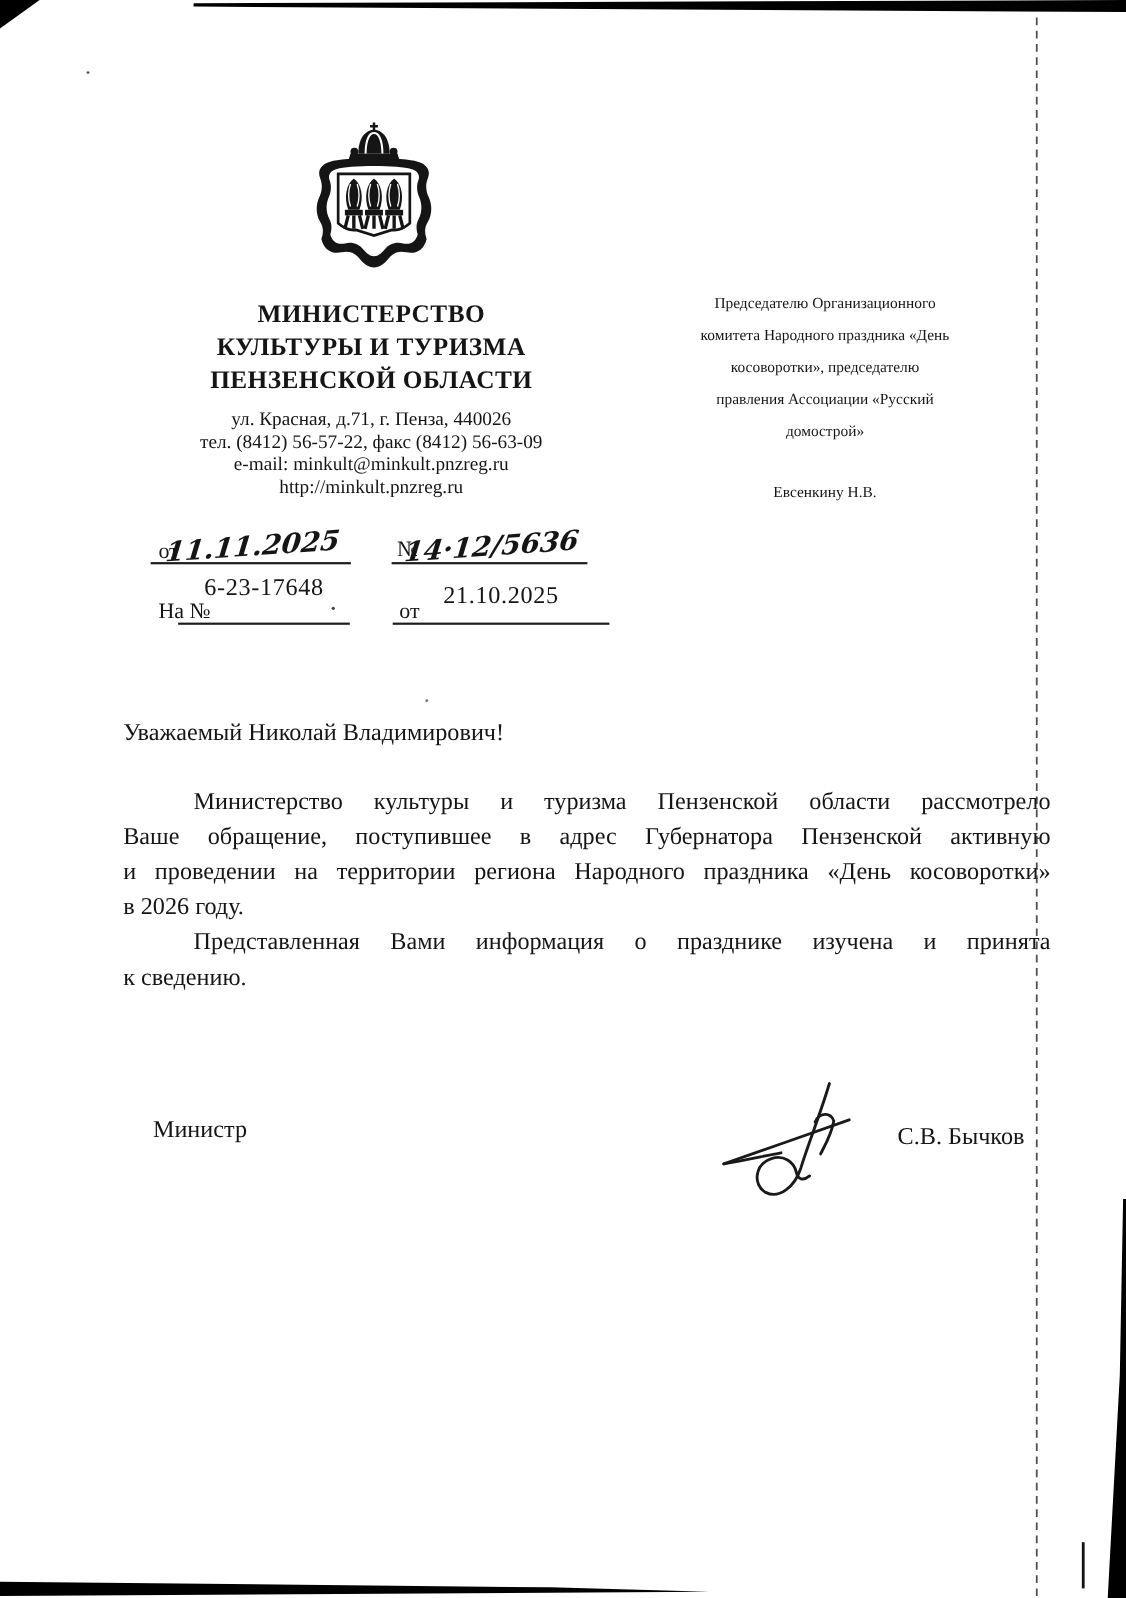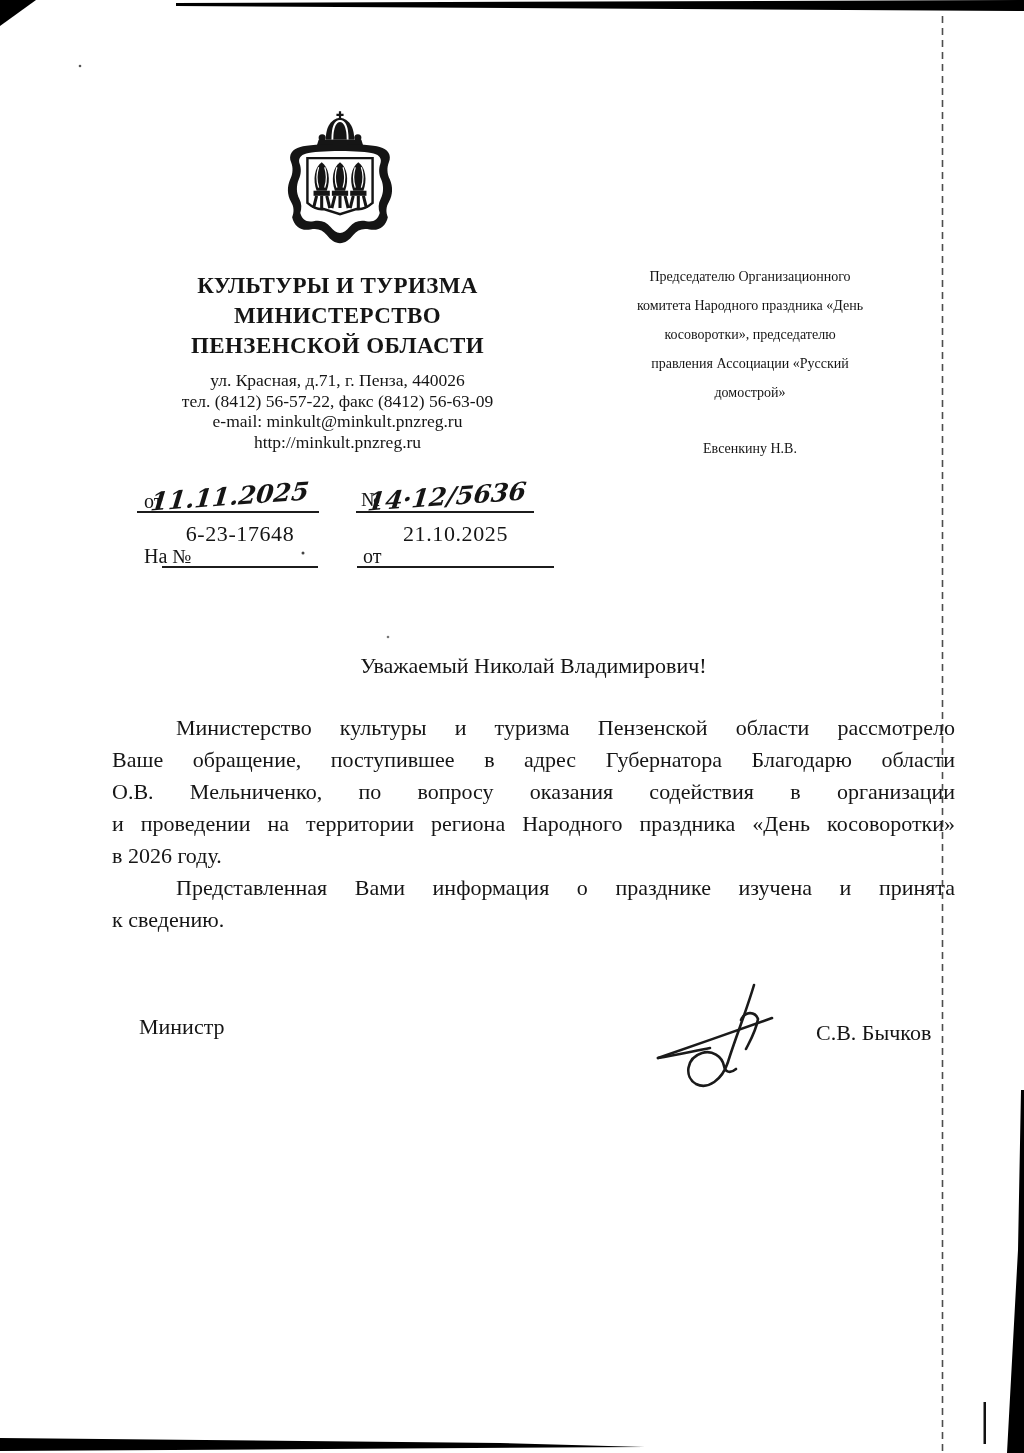--- a/index.html
+++ b/index.html
@@ -40,21 +40,21 @@
     font-family:"DejaVu Serif", serif;
     font-style:italic;font-weight:bold;font-size:25px;line-height:1;
     transform:skewX(-10deg) rotate(-4deg);
     transform-origin:center bottom;
     white-space:nowrap;padding-bottom:2px;
   }
   .typed{font-size:22px;line-height:1;letter-spacing:0.6px;padding-bottom:21px;white-space:nowrap;}
   
   .salutation{
     position:absolute;left:112px;top:653px;width:843px;
-    text-align:center;font-size:22px;
+    font-size:22px;
   }
   .body-text{
     position:absolute;left:112px;top:712px;width:843px;
     font-size:22px;line-height:32px;
   }
   .body-text .ln{height:32px;white-space:nowrap;}
   .body-text .jl{text-align:justify;text-align-last:justify;white-space:normal;}
   .body-text .ind{padding-left:64px;}
   .body-text .jl.ind{padding-left:0;text-indent:64px;}
   
@@ -93,22 +93,22 @@
       <path d="M50,84 L47,96 M55,84 V96 M60,84 L63,96" fill="none" stroke-width="3"></path>
       <path stroke="none" d="M73,51 C66,56 64,68 68,79 H78 C82,68 80,56 73,51 Z"></path>
       <rect x="65" y="79" width="16" height="5" stroke="none"></rect>
       <path d="M68,84 L65,96 M73,84 V96 M78,84 L81,96" fill="none" stroke-width="3"></path>
     </g>
 
     <path d="M34,56 C32,62 32,70 34,76 M40,56 C42,62 42,70 40,76 M52,56 C50,62 50,70 52,76 M58,56 C60,62 60,70 58,76 M70,56 C68,62 68,70 70,76 M76,56 C78,62 78,70 76,76" stroke="#ffffff" stroke-width="1.2" fill="none"></path>
   </svg>
 
   <div class="ministry">
+    <div class="name-line">МИНИСТЕРСТВО</div>
     <div class="name-line">КУЛЬТУРЫ И ТУРИЗМА</div>
-    <div class="name-line">МИНИСТЕРСТВО</div>
     <div class="name-line">ПЕНЗЕНСКОЙ ОБЛАСТИ</div>
     <div class="addr">
       <div>ул. Красная, д.71, г. Пенза, 440026</div>
       <div>тел. (8412) 56-57-22, факс (8412) 56-63-09</div>
       <div>e-mail: minkult@minkult.pnzreg.ru</div>
       <div>http://minkult.pnzreg.ru</div>
     </div>
   </div>
 
   <div class="addressee">
@@ -127,30 +127,29 @@
   <span class="ref-label" style="left:329px;top:489px;">№</span>
   <div class="ref-line" style="left:356px;top:481px;width:178px;">
     <span class="hand">14·12/5636</span>
   </div>
 
   <span class="ref-label" style="left:112px;top:546px;">На №</span>
   <div class="ref-line" style="left:162px;top:536px;width:156px;">
     <span class="typed">6-23-17648</span>
   </div>
   <span class="ref-label" style="left:331px;top:546px;">от</span>
-  <div class="ref-line" style="left:357px;top:536px;width:197px;">
+  <div class="ref-line" style="left:357px;top:536px;width:197px;align-items:center;">
     <span class="typed">21.10.2025</span>
   </div>
 
   <div class="salutation">Уважаемый Николай Владимирович!</div>
 
   <div class="body-text">
     <div class="ln jl ind">Министерство культуры и туризма Пензенской области рассмотрело</div>
-    <div class="ln jl">Ваше обращение, поступившее в адрес Губернатора Благодарю области</div>
-    <div class="ln jl">О.В. Мельниченко, по вопросу оказания содействия в организации</div>
+    <div class="ln jl">Ваше обращение, поступившее в адрес Губернатора Пензенской активную</div>
     <div class="ln jl">и проведении на территории региона Народного праздника «День косоворотки»</div>
     <div class="ln">в 2026 году.</div>
     <div class="ln jl ind">Представленная Вами информация о празднике изучена и принята</div>
     <div class="ln">к сведению.</div>
   </div>
 
   <div class="position-title">Министр</div>
 
   <svg class="signature" viewBox="0 0 152 122" aria-hidden="true">
     <g fill="none" stroke="#1a1a1a" stroke-width="2.6" stroke-linecap="round">

